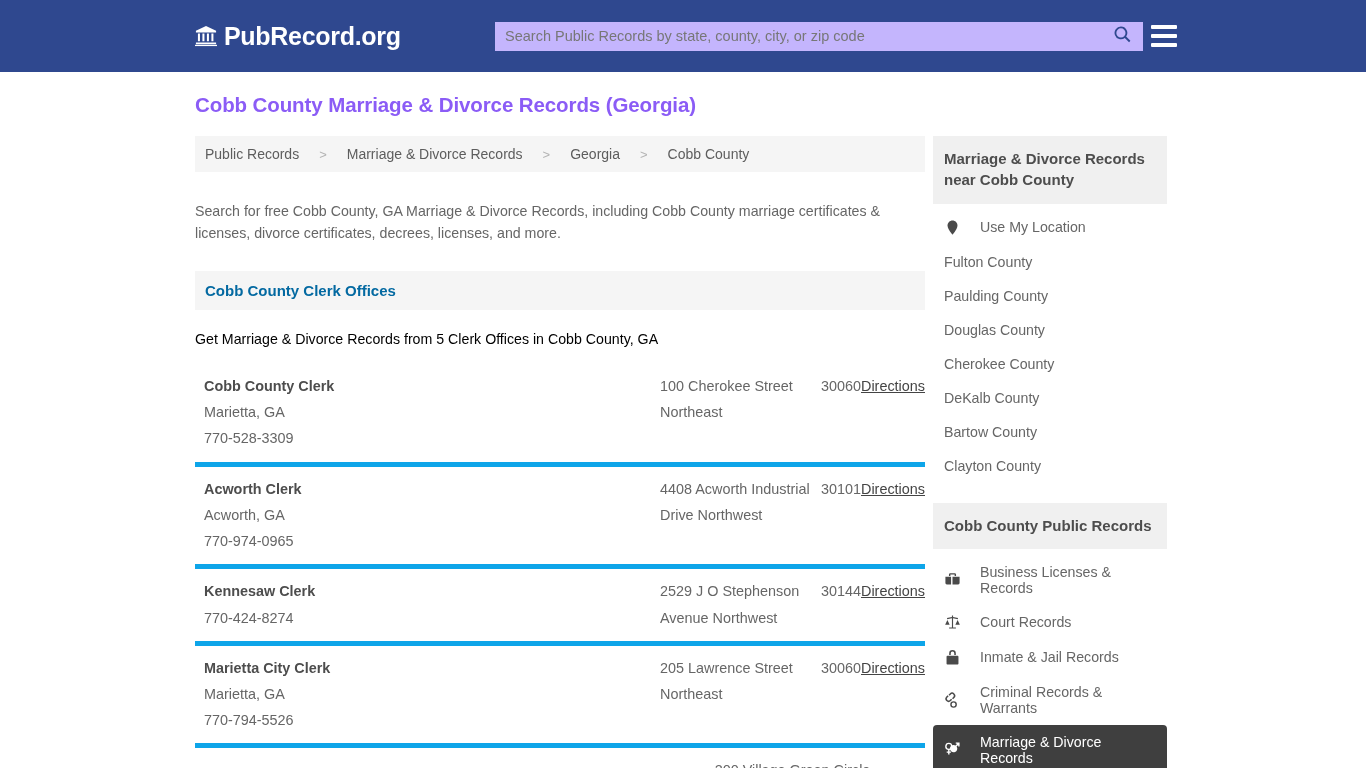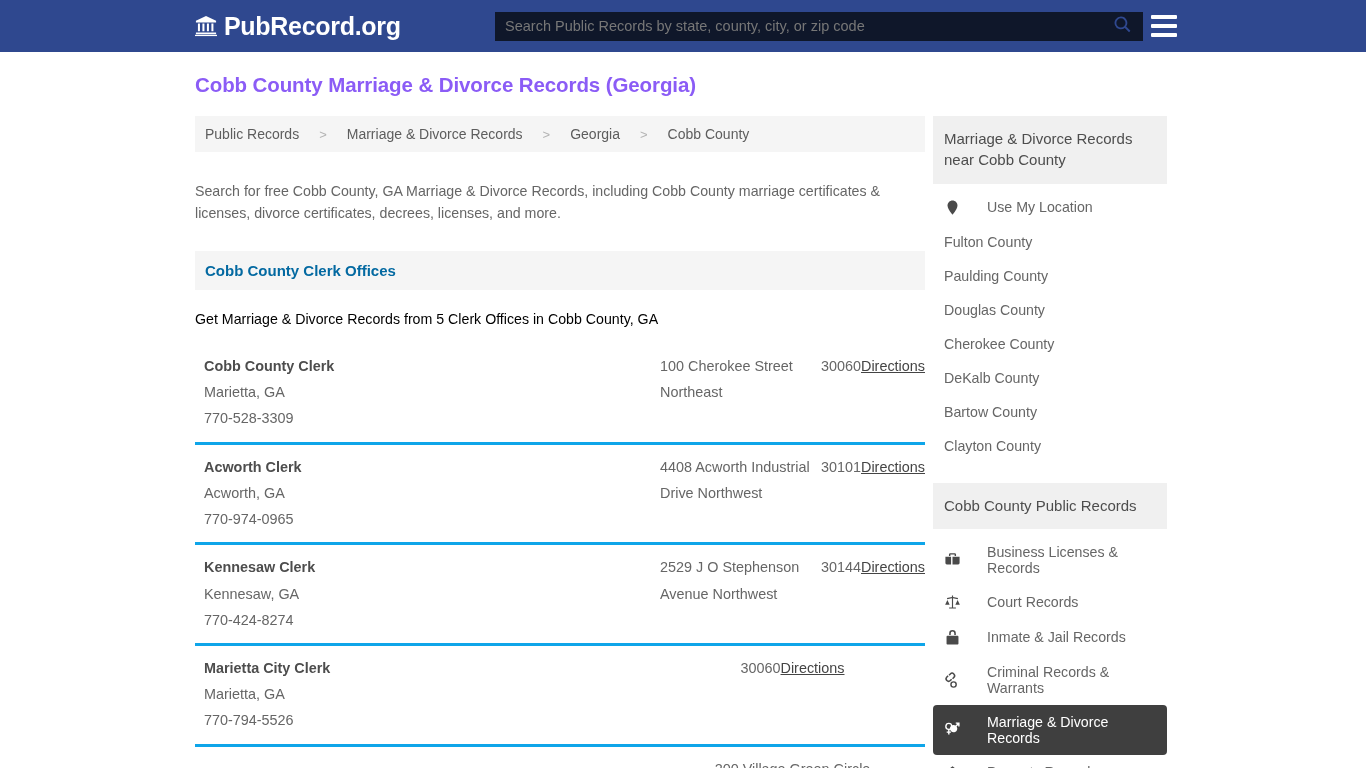--- a/index.html
+++ b/index.html
@@ -7,21 +7,21 @@
     margin: 0; padding: 0;
     width: 1366px; height: 768px;
     overflow: hidden;
     background: #ffffff;
     font-family: "Liberation Sans", sans-serif;
     color: #555555;
   }
 
   
   .site-header {
-    height: 52px;
+    height: 72px;
     background: #2f488f;
     display: flex;
     align-items: center;
     position: relative;
   }
   .brand {
     position: absolute;
     left: 195px;
     display: flex;
     align-items: center;
@@ -38,21 +38,21 @@
     font-size: 25px;
     font-weight: bold;
     letter-spacing: -0.3px;
     line-height: 1;
   }
   .search-wrap {
     position: absolute;
     left: 495px;
     width: 648px;
     height: 29px;
-    background: #0f172a;
+    background: #c4b5fd;
     display: flex;
     align-items: center;
     justify-content: space-between;
   }
   .search-input {
     flex: 1;
     height: 100%;
     border: none;
     outline: none;
     background: transparent;
@@ -153,21 +153,21 @@
   .section-sub {
     margin: 21px 0 0 0;
     font-size: 14.2px;
     color: #000000;
   }
 
   
   .office-list { margin-top: 17px; }
   .office-row {
     display: flex;
-    border-bottom: 3px solid #0ea5e9;
+    border-bottom: 5px solid #0ea5e9;
     padding: 9px 0 10px 0;
     min-height: 72px;
   }
   .office-row:last-child { border-bottom: none; }
   .office-left {
     width: 465px;
     flex: none;
     display: flex;
     flex-direction: column;
     justify-content: center;
@@ -199,29 +199,29 @@
     cursor: pointer;
     width: max-content;
     text-align: center;
   }
 
   
   .side-head {
     background: #f0f0f0;
     padding: 12px 11px 13px 11px;
     font-size: 15px;
-    font-weight: normal;
+    font-weight: bold;
     color: #4d4d4d;
     line-height: 1.42;
   }
   .side-links { padding: 6px 0 0 0; }
   .side-link {
     display: flex;
     align-items: center;
-    gap: 26px;
+    gap: 19px;
     padding: 9px 11px;
     font-size: 14.2px;
     color: #666666;
     text-decoration: none;
     border-radius: 4px;
     cursor: pointer;
   }
   .side-link.active {
     background: #3f3f3f;
     color: #ffffff;
@@ -314,36 +314,36 @@
             </div>
             <div class="office-right">
               <div class="office-addr">4408 Acworth Industrial Drive Northwest</div>
               <div class="office-zip">30101</div>
               <a class="directions" href="#">Directions</a>
             </div>
           </div>
           <div class="office-row">
             <div class="office-left">
               <div class="office-name">Kennesaw Clerk</div>
-              <div class="office-city">Kennesaw, GA</div>
               <div class="office-phone">770-424-8274</div>
             </div>
             <div class="office-right">
               <div class="office-addr">2529 J O Stephenson Avenue Northwest</div>
               <div class="office-zip">30144</div>
               <a class="directions" href="#">Directions</a>
             </div>
           </div>
           <div class="office-row">
             <div class="office-left">
               <div class="office-name">Marietta City Clerk</div>
               <div class="office-city">Marietta, GA</div>
               <div class="office-phone">770-794-5526</div>
             </div>
             <div class="office-right">
+              <div class="office-addr">205 Lawrence Street Northeast</div>
               <div class="office-zip">30060</div>
               <a class="directions" href="#">Directions</a>
             </div>
           </div>
           <div class="office-row">
             <div class="office-left"></div>
             <div class="office-right">
               <div class="office-addr">200 Village Green Circle</div>
             </div>
           </div>

